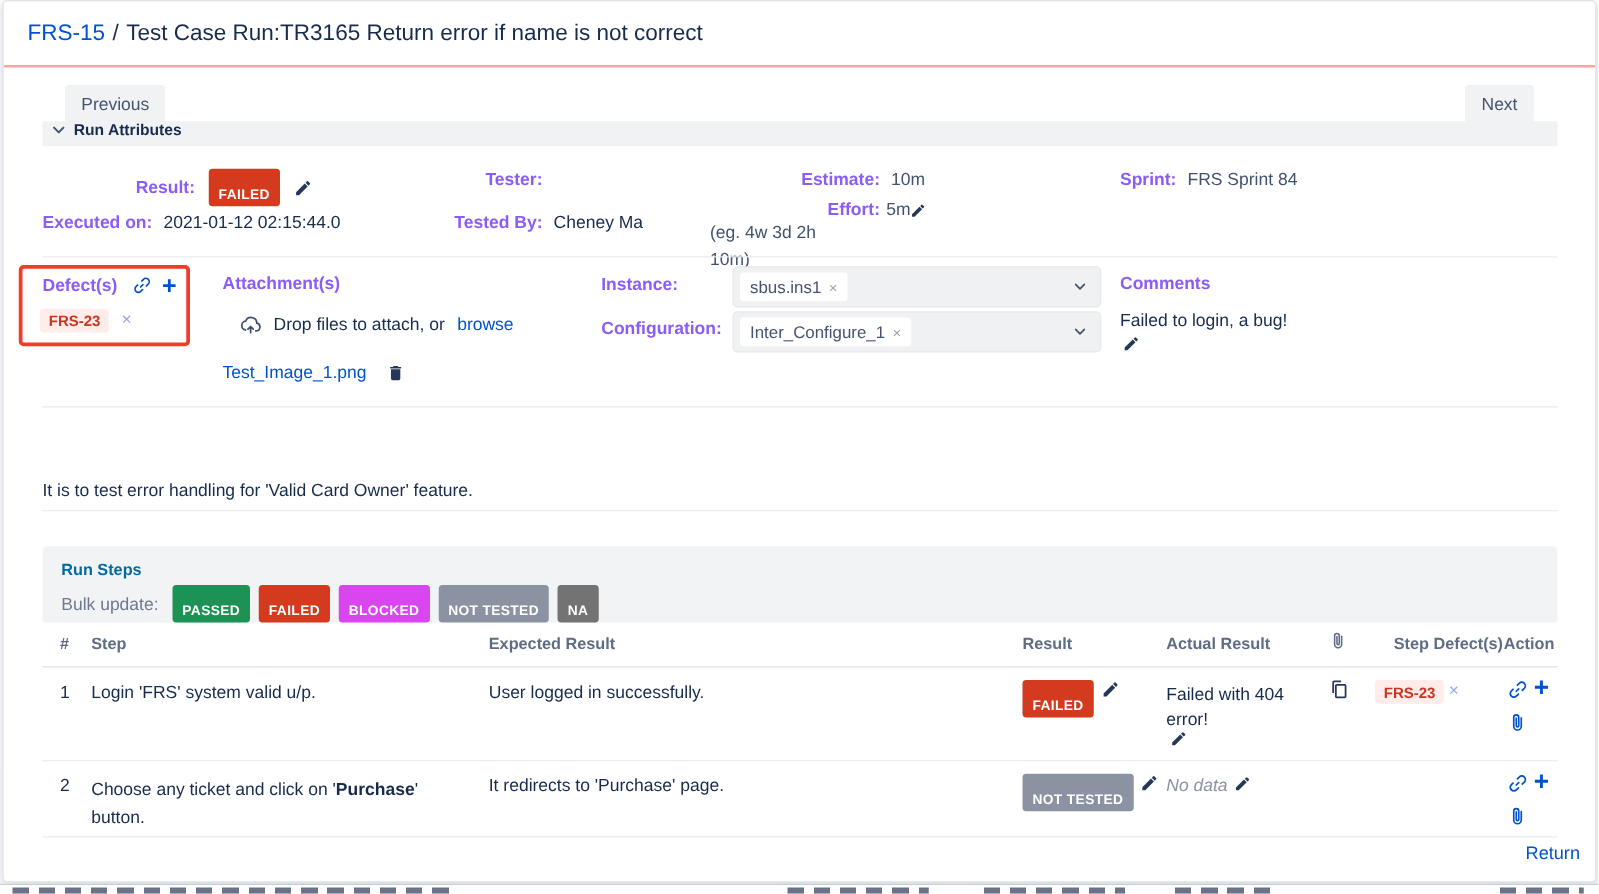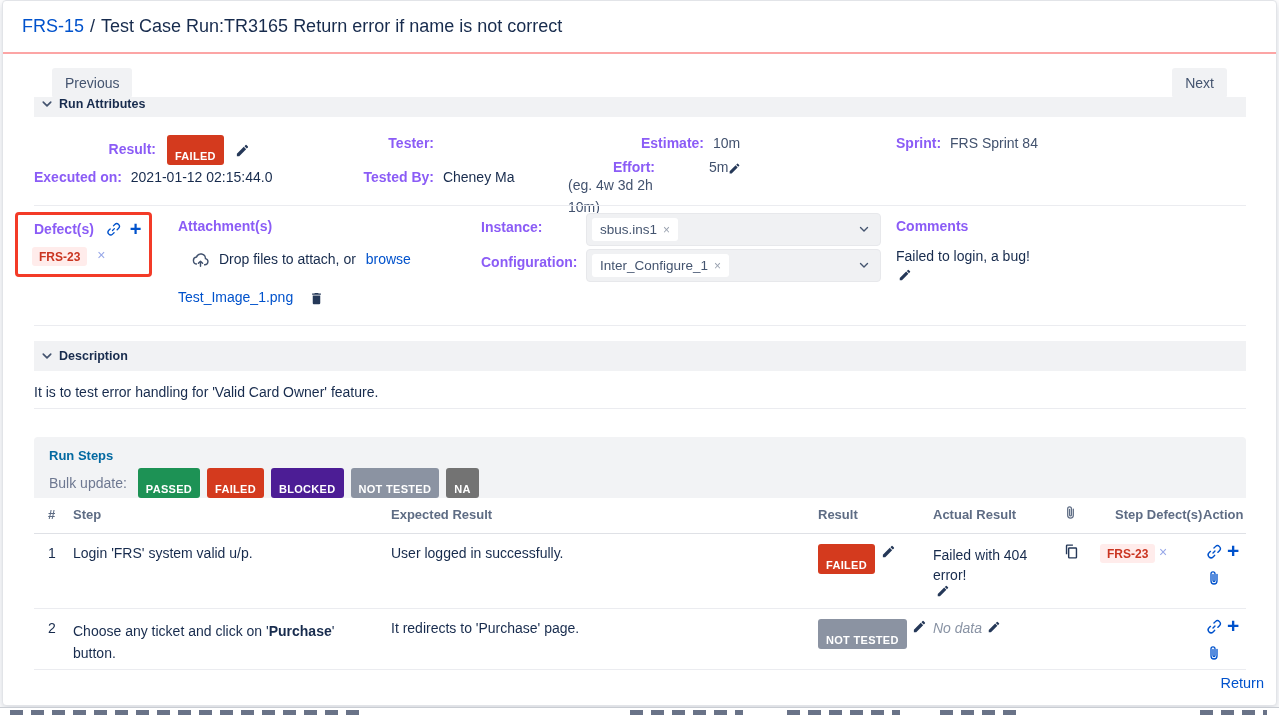--- a/index.html
+++ b/index.html
@@ -37,21 +37,21 @@
   .lbl { font-weight:bold; color:#8b5cf6; }
   .val { color:#42526e; }
   .val-dark { color:#172b4d; }
   .attr { position:absolute; white-space:nowrap; }
   .ra-lbl { display:inline-block; text-align:right; }
 
   .badge { display:inline-block; color:#fff; font-weight:bold; font-size:11px; letter-spacing:.3px;
            padding:16px 8px 3px; border-radius:3px; line-height:1; vertical-align:middle; }
   .b-failed { background:#d43a1e; }
   .b-passed { background:#1d9255; }
-  .b-blocked { background:#4c1d95; }
+  .b-blocked { background:#d946ef; }
   .b-nt { background:#8b93a2; }
   .b-na { background:#737373; }
 
   .icon { display:inline-block; vertical-align:middle; line-height:0; }
   .icon svg { display:block; }
   .pencil svg path { fill:#253858; }
 
   
   .infogrid { position:absolute; left:31px; top:204px; right:30px; height:121px; font-size:14px; }
   .ig { position:absolute; }
@@ -144,21 +144,21 @@
       <div class="attr" style="left:300px;top:52px;">
         <span class="lbl ra-lbl" style="width:100px;">Tested By:</span>
         <span class="val-dark" style="margin-left:5px;">Cheney Ma</span>
       </div>
 
       <div class="attr" style="left:530px;top:18px;">
         <span class="lbl ra-lbl" style="width:140px;">Estimate:</span>
         <span class="val" style="margin-left:5px;">10m</span>
       </div>
       <div class="attr" style="left:530px;top:42px;white-space:normal;width:285px;">
-        <span class="lbl ra-lbl" style="width:140px;float:left;text-align:center;">Effort:</span>
+        <span class="lbl ra-lbl" style="width:140px;float:left;">Effort:</span>
         <span class="val" style="margin-left:5px;">5m</span><span class="icon pencil"><svg width="13" height="13" viewBox="0 0 24 24">
               <path d="M3 17.25V21h3.75L17.8 9.94l-3.75-3.75L3 17.25zM20.7 7.04c.39-.39.39-1.02 0-1.41l-2.34-2.34a1 1 0 0 0-1.41 0l-1.83 1.83 3.75 3.75 1.83-1.83z"></path>
             </svg></span>
         <span class="val" style="display:inline-block;width:120px;margin-left:4px;vertical-align:top;line-height:1.55;">(eg. 4w 3d 2h 10m)</span>
       </div>
 
       <div class="attr" style="left:862px;top:18px;">
         <span class="lbl">Sprint:</span>
         <span class="val" style="margin-left:5px;">FRS Sprint 84</span>
       </div>
@@ -234,28 +234,20 @@
       <div class="ig val-dark" style="left:862px;top:43px;">Failed to login, a bug!</div>
       <div class="ig icon pencil" style="left:864px;top:63px;">
         <svg width="14" height="14" viewBox="0 0 24 24">
             <path d="M3 17.25V21h3.75L17.8 9.94l-3.75-3.75L3 17.25zM20.7 7.04c.39-.39.39-1.02 0-1.41l-2.34-2.34a1 1 0 0 0-1.41 0l-1.83 1.83 3.75 3.75 1.83-1.83z"></path>
           </svg>
       </div>
     </div>
 
     <div class="divider" style="top:324px;"></div>
 
-    <div class="section-bar bar-desc">
-      <span class="chev icon">
-        <svg width="10" height="10" viewBox="0 0 16 16">
-            <path d="M2 5l6 6 6-6" fill="none" stroke="#44546f" stroke-width="2.6" stroke-linecap="round" stroke-linejoin="round"></path>
-          </svg>
-      </span>
-      <span>Description</span>
-    </div>
     <div class="desc-body">It is to test error handling for 'Valid Card Owner' feature.</div>
     <div class="divider" style="top:407px;"></div>
 
     <div class="steps-panel">
       <div class="steps-title">Run Steps</div>
       <div class="bulk-row">
         <span class="bulk-lbl">Bulk update:</span>
         <span class="badge b-passed">PASSED</span>
         <span class="badge b-failed">FAILED</span>
         <span class="badge b-blocked">BLOCKED</span>

